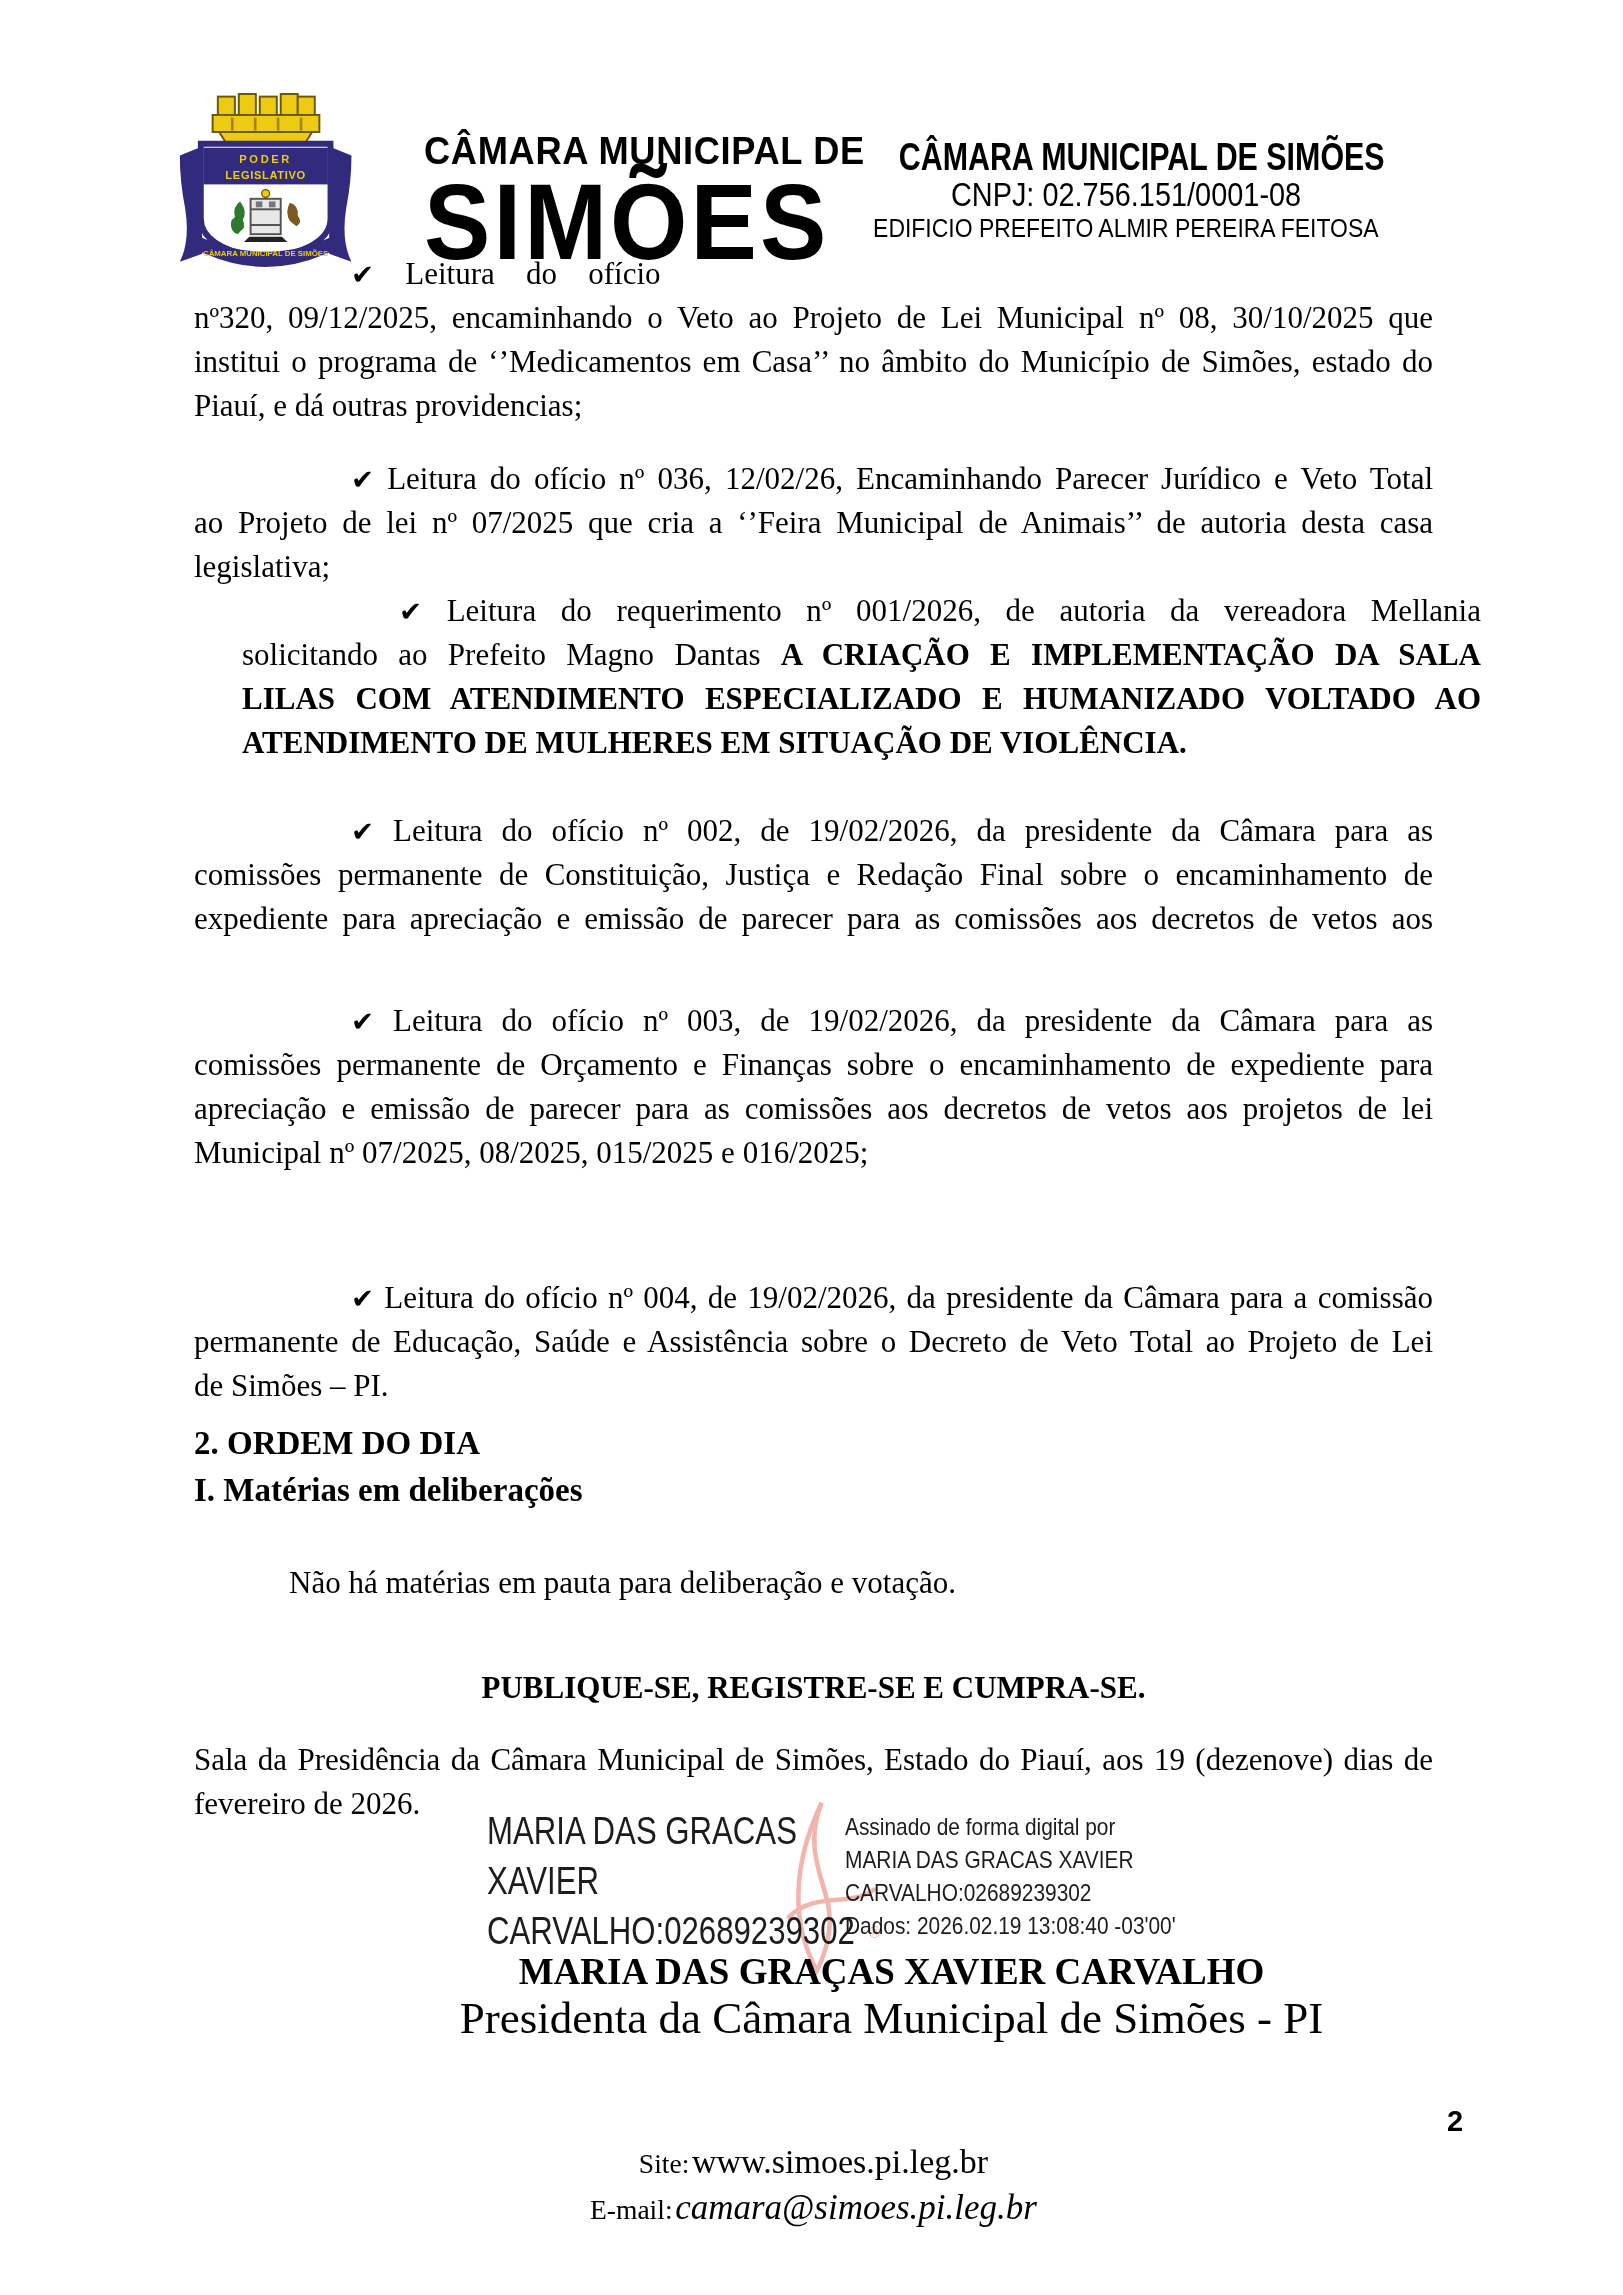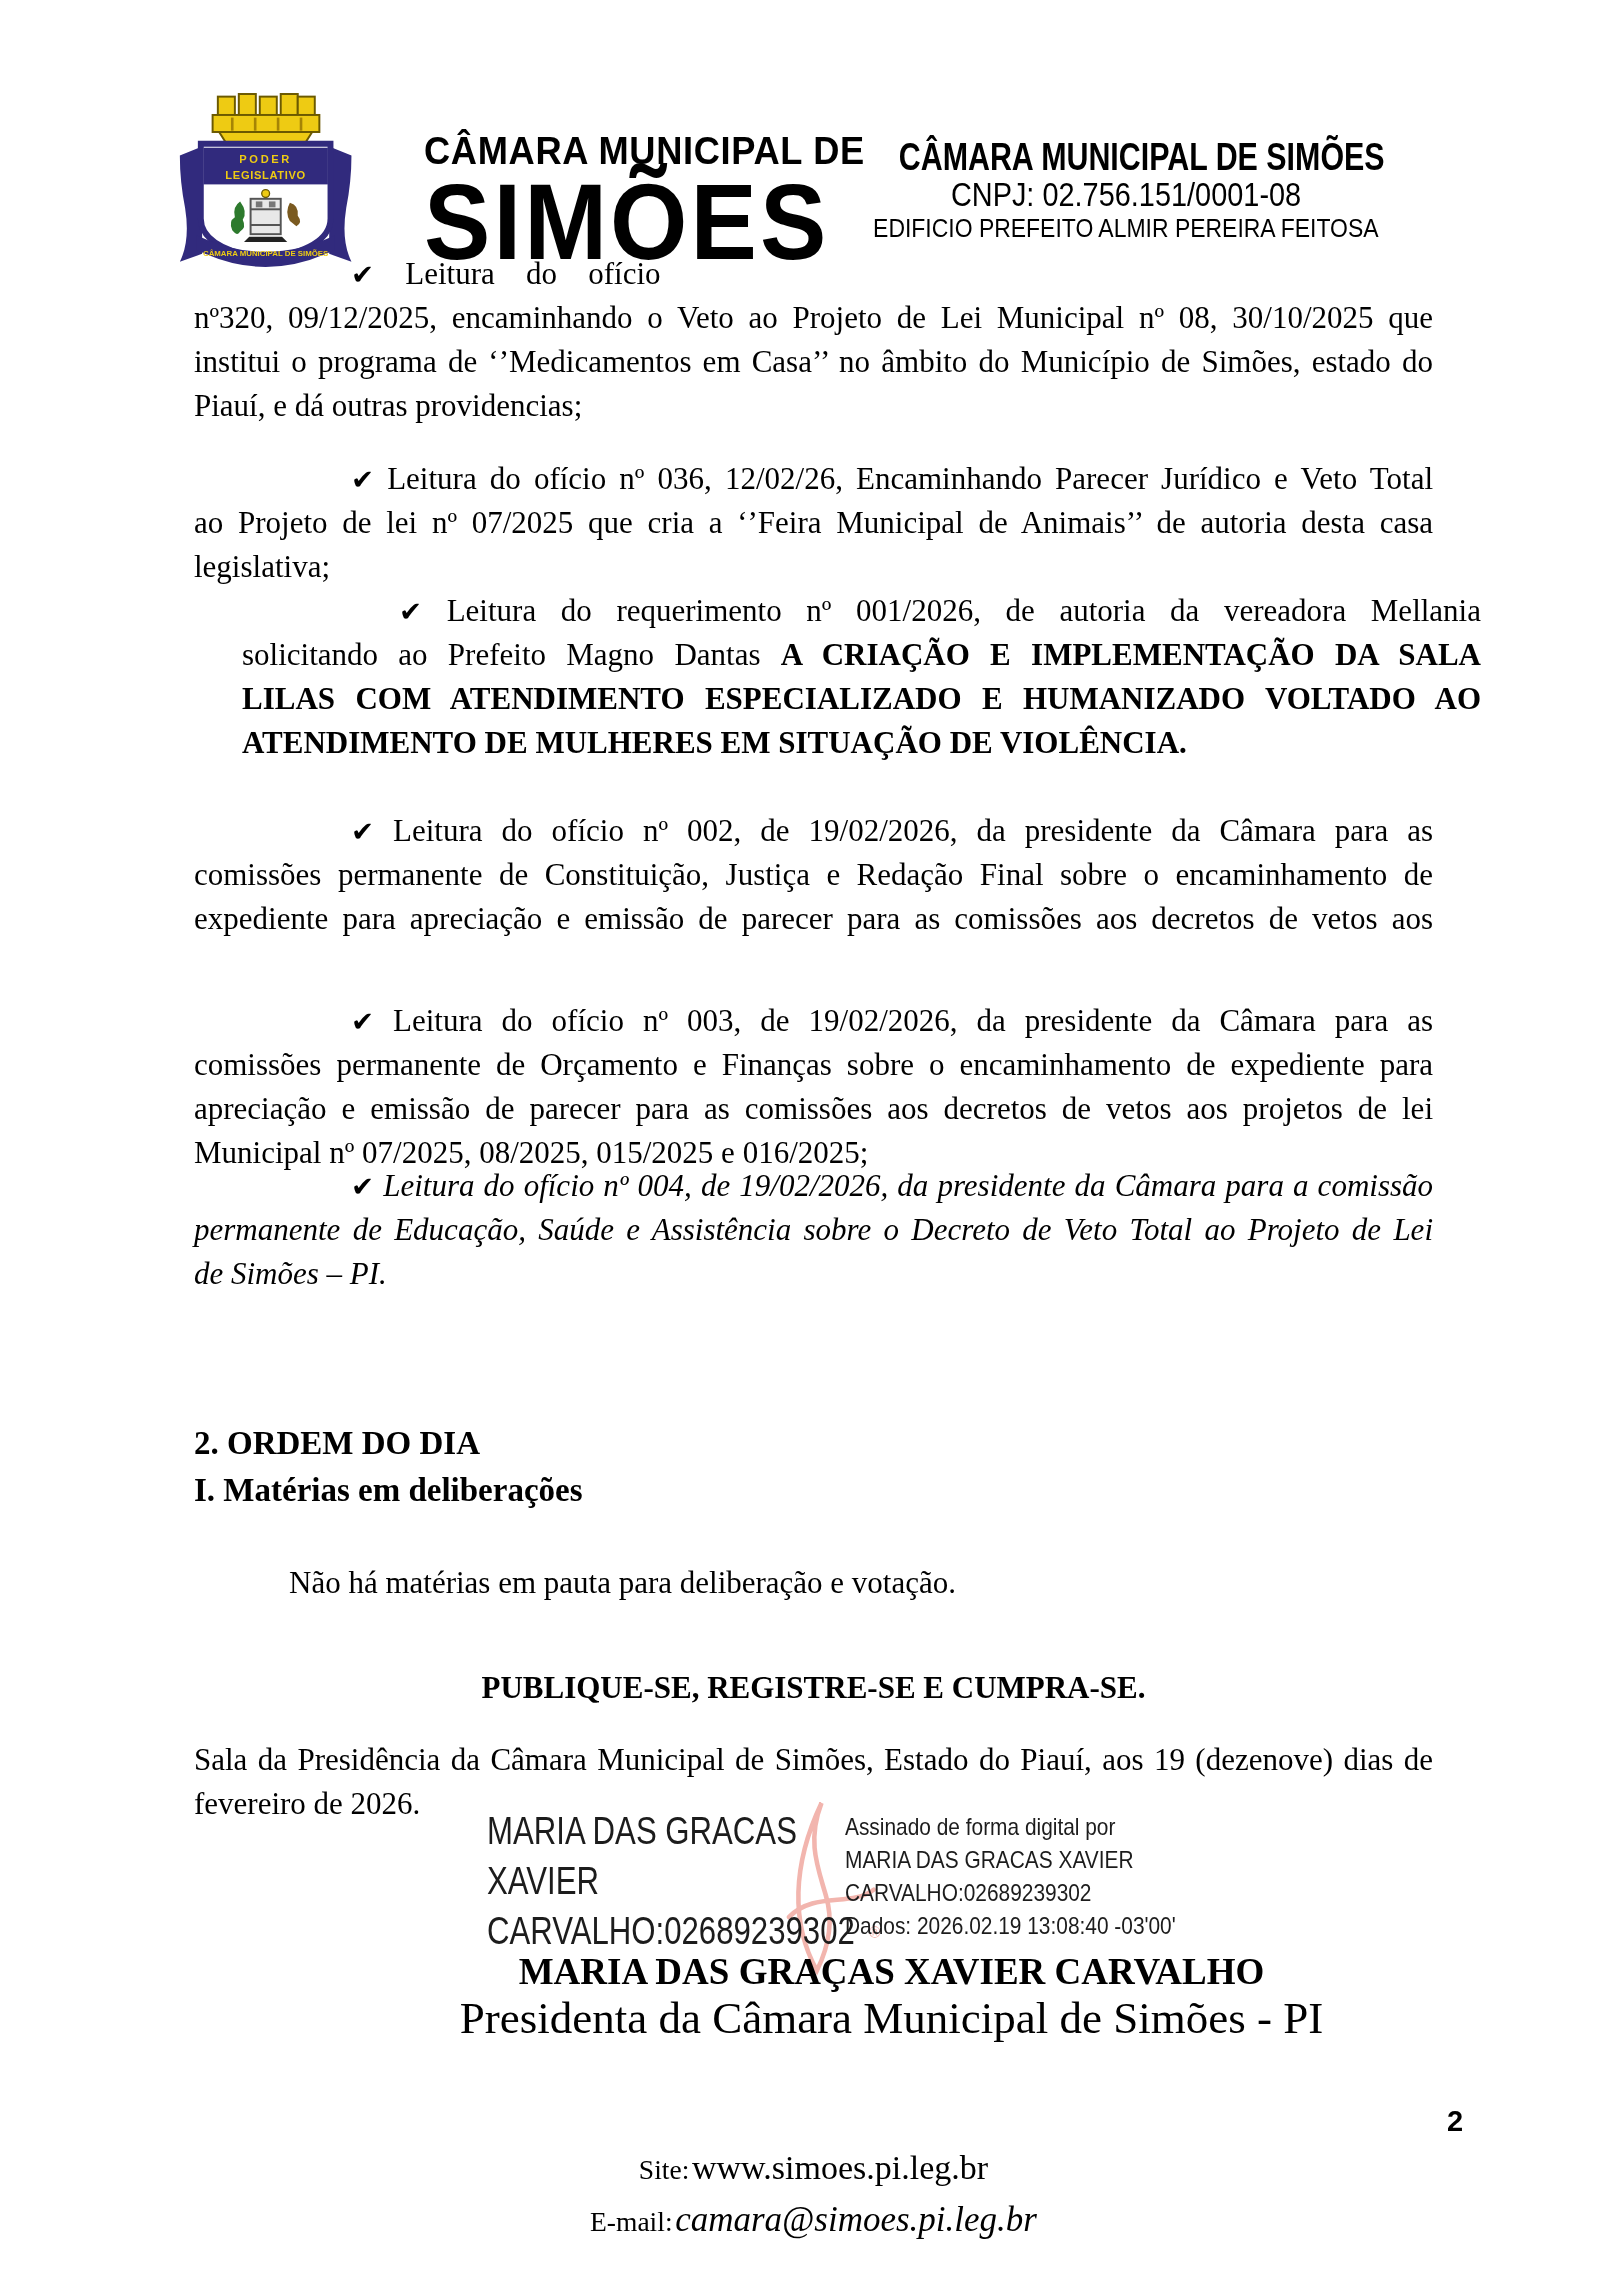--- a/index.html
+++ b/index.html
@@ -120,21 +120,21 @@
   <div class="ln jl">expediente para apreciação e emissão de parecer para as comissões aos decretos de vetos aos</div>
 </div>
 
 <div class="abs content" style="top:999px;">
   <div class="ln jl ind"><span class="check">✔</span> <span>Leitura do ofício nº 003, de 19/02/2026, da presidente da Câmara para as</span></div>
   <div class="ln jl">comissões permanente de Orçamento e Finanças sobre o encaminhamento de expediente para</div>
   <div class="ln jl">apreciação e emissão de parecer para as comissões aos decretos de vetos aos projetos de lei</div>
   <div class="ln">Municipal nº 07/2025, 08/2025, 015/2025 e 016/2025;</div>
 </div>
 
-<div class="abs content" style="top:1164px;font-style:italic;">
+<div class="abs content" style="top:1276px;">
   <div class="ln jl ind"><span class="check">✔</span> <span>Leitura do ofício nº 004, de 19/02/2026, da presidente da Câmara para a comissão</span></div>
   <div class="ln jl">permanente de Educação, Saúde e Assistência sobre o Decreto de Veto Total ao Projeto de Lei</div>
   <div class="ln">de Simões – PI.</div>
 </div>
 
 <div class="abs content" style="top:1420px;">
   <div class="h1">2. ORDEM DO DIA</div>
   <div class="h1">I. Matérias em deliberações</div>
 </div>
 
@@ -173,21 +173,21 @@
 </div>
 
 <div class="abs content ctr" style="top:1948px;padding-left:78px;">
   <div class="signame">MARIA DAS GRAÇAS XAVIER CARVALHO</div>
   <div class="sigrole">Presidenta da Câmara Municipal de Simões  - PI</div>
 </div>
 
 <div class="abs pagenum" style="left:1447px;top:2105px;">2</div>
 
 <div class="abs content footer" style="top:2145px;">
-  <div style="line-height:46px;">
+  <div style="line-height:34px;">
     <span class="f-small">Site:</span>
     <span class="f-url">www.simoes.pi.leg.br</span>
   </div>
   <div style="line-height:42px;">
     <span class="f-small">E-mail:</span>
     <span class="f-email">camara@simoes.pi.leg.br</span>
   </div>
 </div>
 
 

